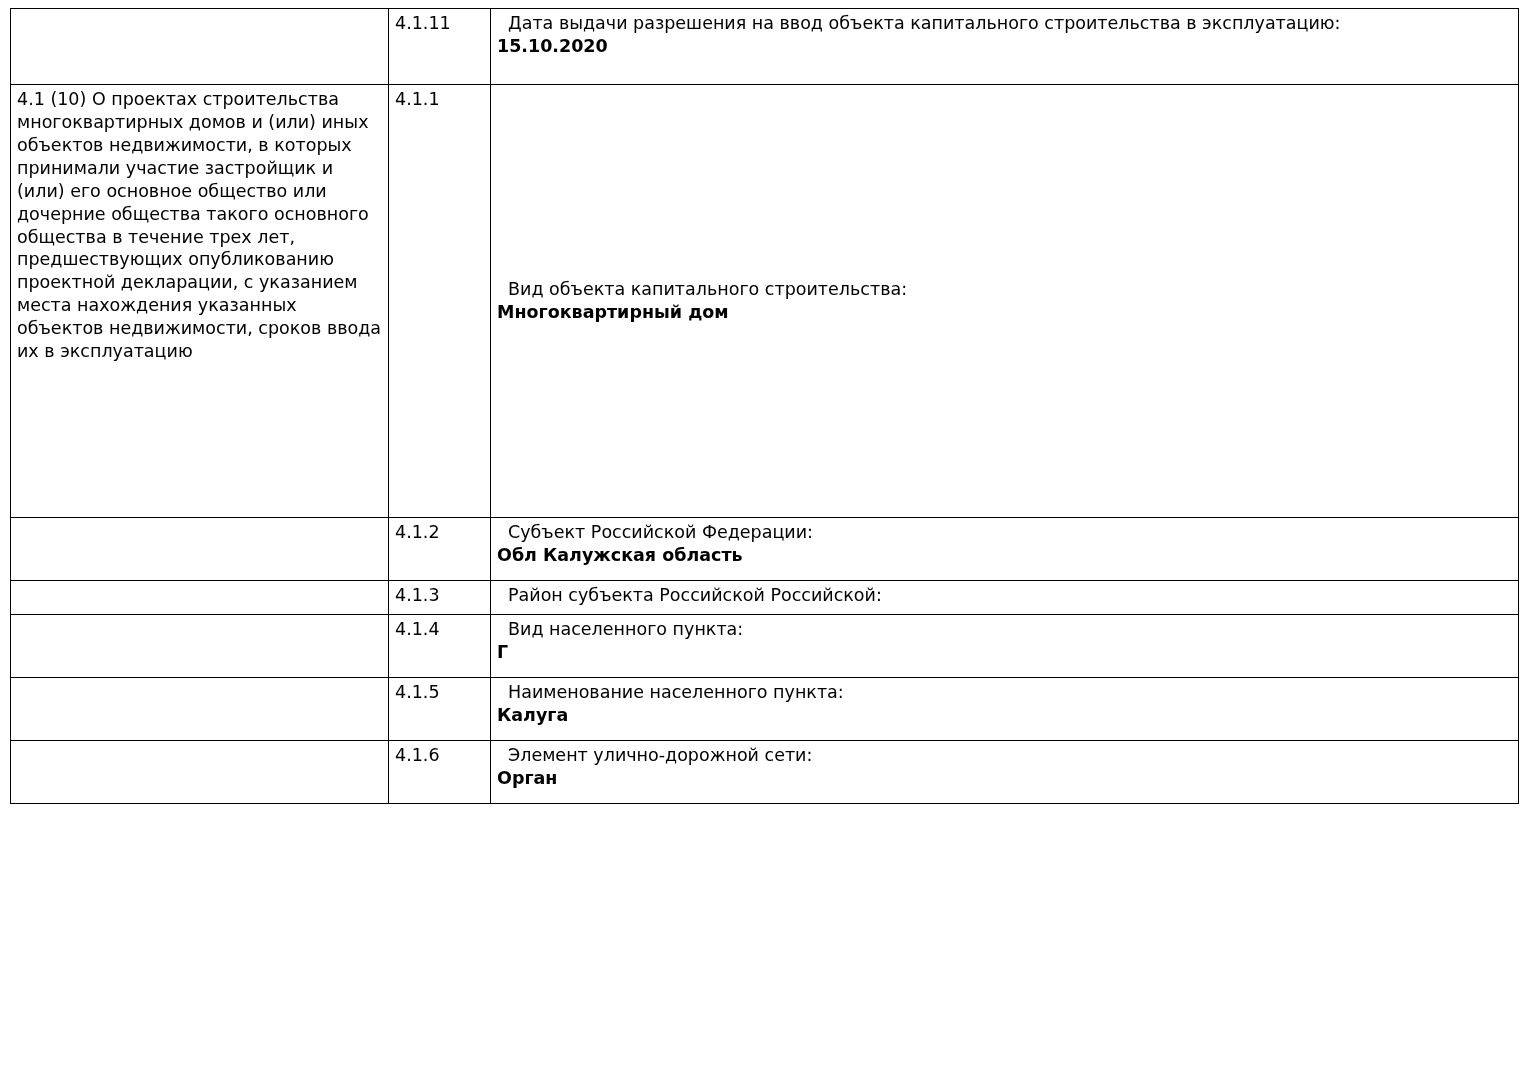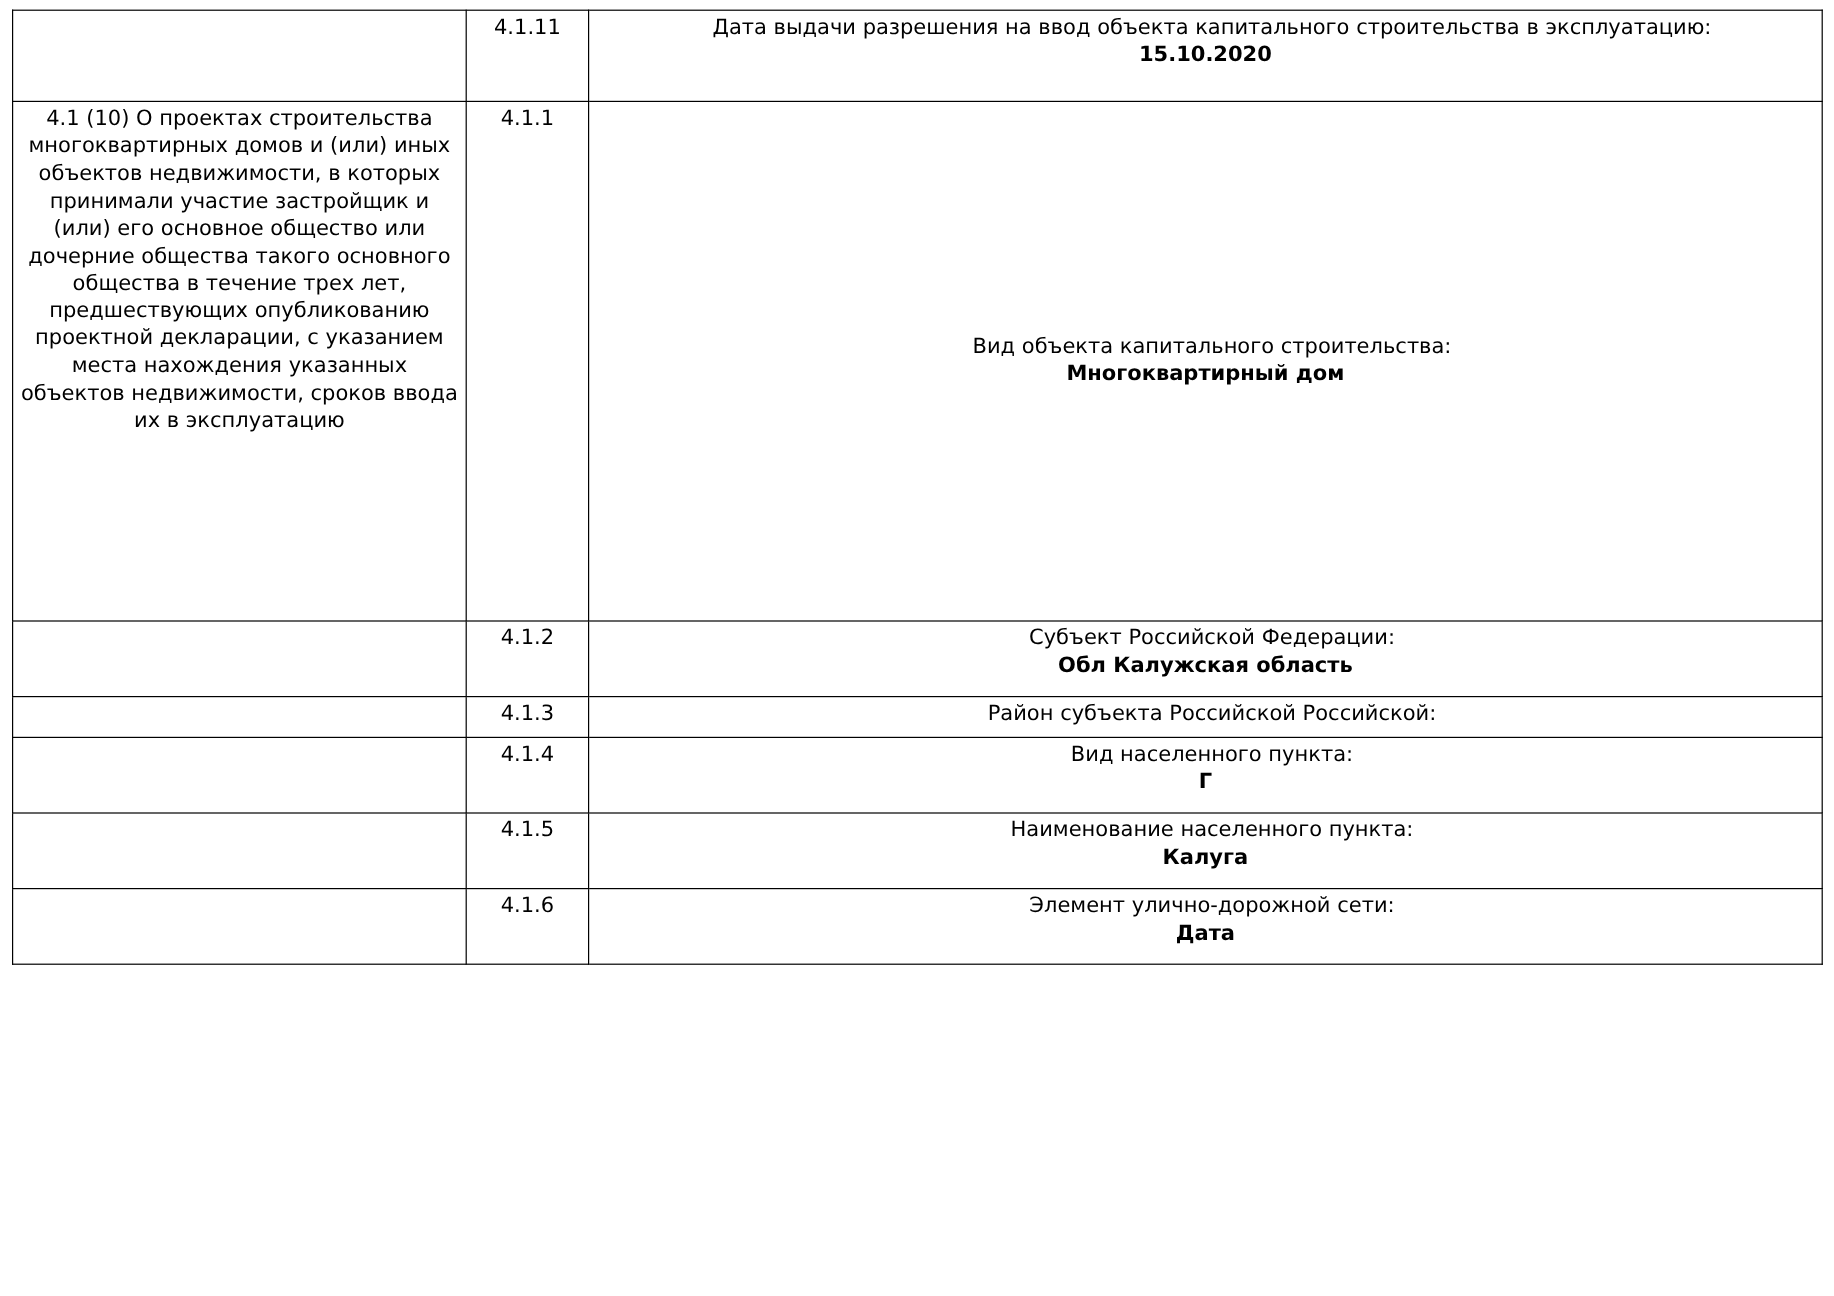--- a/index.html
+++ b/index.html
@@ -13,21 +13,20 @@
     font-family: "DejaVu Sans", sans-serif;
     color: #000000;
     overflow: hidden;
   }
   .page {
     position: relative;
     width: 1528px;
     height: 988px;
     box-sizing: border-box;
     padding: 8px 10px 0 10px;
-    text-align: center;
   }
   table.decl {
     border-collapse: collapse;
     table-layout: fixed;
     width: 1508px;
     margin: 0;
   }
   table.decl td {
     border: 1px solid #000000;
     vertical-align: top;
@@ -139,21 +138,21 @@
           <span class="lbl">Наименование населенного пункта:</span>
           <span class="val">Калуга</span>
         </td>
       </tr>
 
       <tr style="height:63px">
         <td class="col-section empty-cell"><span></span></td>
         <td class="col-num"><span>4.1.6</span></td>
         <td class="col-body">
           <span class="lbl">Элемент улично-дорожной сети:</span>
-          <span class="val">Дата</span>
+          <span class="val">Орган</span>
         </td>
       </tr>
 
 
 
     </tbody>
   </table>
 </div>
 
 </body></html>

